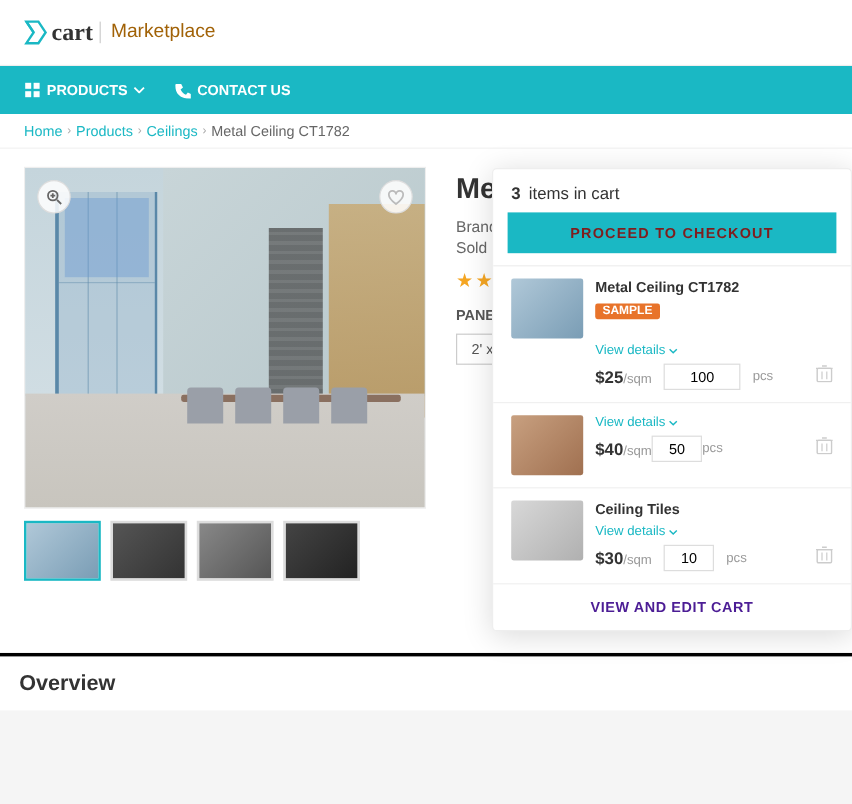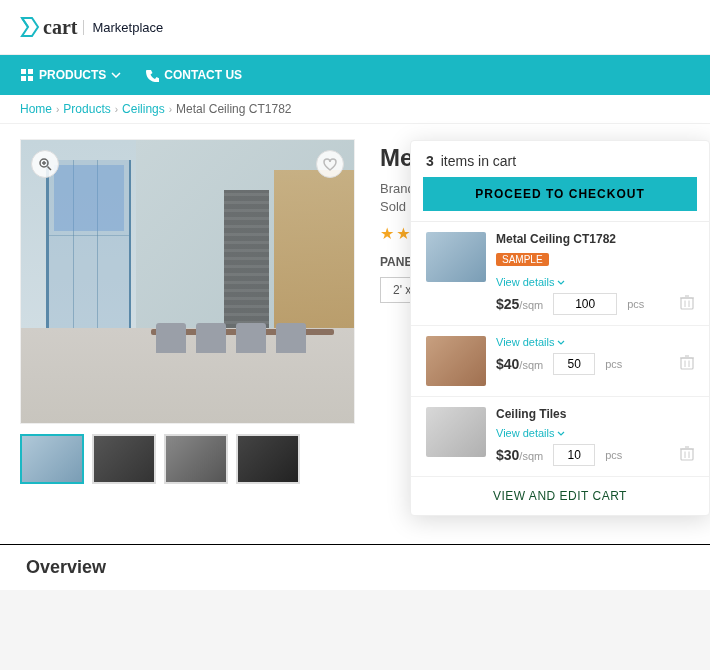--- a/index.html
+++ b/index.html
@@ -9,21 +9,21 @@
 <body>
 
 <div style="background:#fff; display:flex; align-items:center; padding:8px 20px; border-bottom:1px solid #eee; height:55px;">
   <div style="display:flex; align-items:center; margin-right:15px;">
 
     <svg width="20" height="22" viewBox="0 0 20 22" style="margin-right:3px;">
       <polygon points="2,2 12,2 18,11 12,20 2,20 8,11" fill="none" stroke="#1ab8c4" stroke-width="2"></polygon>
       <line x1="2" y1="2" x2="8" y2="11" stroke="#1ab8c4" stroke-width="2"></line>
     </svg>
     <span style="font-size:20px; font-weight:bold; color:#333; font-family:Georgia,serif;">cart</span>
-    <span style="color:#0f172a; font-size:13px; margin-left:6px; border-left:1px solid #ccc; padding-left:8px;">Marketplace</span>
+    <span style="color:#a16207; font-size:16px; margin-left:6px; border-left:1px solid #ccc; padding-left:8px;">Marketplace</span>
   </div>
 </div>
 
 <div style="background:#1ab8c4; display:flex; align-items:center; padding:0 20px; height:40px;">
   <div style="display:flex; align-items:center; color:#fff; font-size:12px; font-weight:bold; margin-right:25px; cursor:pointer; text-transform:uppercase; gap:5px;">
     <svg width="14" height="14" viewBox="0 0 14 14">
         <rect x="1" y="1" width="5" height="5" fill="#fff"></rect>
         <rect x="8" y="1" width="5" height="5" fill="#fff"></rect>
         <rect x="1" y="8" width="5" height="5" fill="#fff"></rect>
         <rect x="8" y="8" width="5" height="5" fill="#fff"></rect>
@@ -145,30 +145,30 @@
   <div style="position:absolute; right:0; top:16px; width:300px; background:#fff; box-shadow:0 4px 25px rgba(0,0,0,0.15); border-radius:4px; z-index:100; border:1px solid #eee;">
 
     <div style="display:flex; justify-content:space-between; align-items:flex-start; padding:12px 15px 8px;">
       <div style="font-size:14px; color:#333;">
         <strong>3</strong>
         <span style="margin-left:3px;">items in cart</span>
       </div>
     </div>
 
     <div style="padding:0 12px 10px;">
-      <button style="width:100%; background:#1ab8c4; color:#000000; border:none; padding:10px; font-size:12px; font-weight:bold; letter-spacing:1px; cursor:pointer; text-transform:uppercase;">PROCEED TO CHECKOUT</button>
+      <button style="width:100%; background:#1ab8c4; color:#7f1d1d; border:none; padding:10px; font-size:12px; font-weight:bold; letter-spacing:1px; cursor:pointer; text-transform:uppercase;">PROCEED TO CHECKOUT</button>
     </div>
 
     <hr style="border:none; border-top:1px solid #eee; margin:0;">
 
     <div style="display:flex; align-items:flex-start; padding:10px 15px; border-bottom:1px solid #f0f0f0; gap:10px;">
       <div style="width:60px; height:50px; flex-shrink:0; background:linear-gradient(135deg,#b0c8d8,#7a9db5); border-radius:2px;"></div>
       <div style="flex:1; min-width:0;">
         <div style="font-size:12px; font-weight:bold; color:#333; margin-bottom:3px;">Metal Ceiling CT1782</div>
-        <div style="display:inline-block; background:#e8732a; color:#fff; font-size:10px; font-weight:normal; padding:1px 6px; border-radius:2px; margin-bottom:10px;">
+        <div style="display:inline-block; background:#e8732a; color:#fff; font-size:10px; font-weight:bold; padding:1px 6px; border-radius:2px; margin-bottom:20px;">
           <span>SAMPLE</span>
         </div>
         <div style="font-size:11px; color:#1ab8c4; cursor:pointer; display:flex; align-items:center; gap:2px; margin-bottom:5px;">
           <span>View details</span>
           <svg width="8" height="5" viewBox="0 0 8 5">
               <path d="M1 1l3 3 3-3" stroke="#1ab8c4" stroke-width="1.2" fill="none"></path>
             </svg>
         </div>
         <div style="display:flex; align-items:center; gap:10px;">
           <div style="font-size:14px; color:#333;">
@@ -191,21 +191,21 @@
 
     <div style="display:flex; align-items:flex-start; padding:10px 15px; border-bottom:1px solid #f0f0f0; gap:10px;">
       <div style="width:60px; height:50px; flex-shrink:0; background:linear-gradient(135deg,#c8a080,#a07050); border-radius:2px;"></div>
       <div style="flex:1; min-width:0;">
         <div style="font-size:11px; color:#1ab8c4; cursor:pointer; display:flex; align-items:center; gap:2px; margin-bottom:5px;">
           <span>View details</span>
           <svg width="8" height="5" viewBox="0 0 8 5">
               <path d="M1 1l3 3 3-3" stroke="#1ab8c4" stroke-width="1.2" fill="none"></path>
             </svg>
         </div>
-        <div style="display:flex; align-items:center; gap:10px;">
+        <div style="display:flex; align-items:center; ">
           <div style="font-size:14px; color:#333;">
             <strong>$40</strong><span style="font-size:11px; color:#999;">/sqm</span>
           </div>
           <input type="text" style="width: 42px; padding: 3px 5px; border: 1px solid rgb(221, 221, 221); text-align: center; font-size: 12px;" value="50">
           <span style="font-size:11px; color:#999;">pcs</span>
           <div style="margin-left:auto; cursor:pointer; color:#ccc;">
             <svg width="14" height="15" viewBox="0 0 14 15">
                 <rect x="1" y="3" width="12" height="11" rx="1" fill="none" stroke="#ccc" stroke-width="1.2"></rect>
                 <line x1="0" y1="3" x2="14" y2="3" stroke="#ccc" stroke-width="1.2"></line>
                 <line x1="5" y1="1" x2="9" y2="1" stroke="#ccc" stroke-width="1.2"></line>
@@ -239,20 +239,20 @@
                 <line x1="0" y1="3" x2="14" y2="3" stroke="#ccc" stroke-width="1.2"></line>
                 <line x1="5" y1="1" x2="9" y2="1" stroke="#ccc" stroke-width="1.2"></line>
                 <line x1="5" y1="5.5" x2="5" y2="12" stroke="#ccc" stroke-width="1"></line>
                 <line x1="9" y1="5.5" x2="9" y2="12" stroke="#ccc" stroke-width="1"></line>
               </svg>
           </div>
         </div>
       </div>
     </div>
 
-    <div style="text-align:center; padding:12px; color:#14532d; font-size:12px; font-weight:normal; text-transform:uppercase; cursor:pointer; letter-spacing:0.5px;">VIEW AND EDIT CART</div>
-  </div>
-
-</div>
-
-<div style="padding:12px 26px; background:#fff; border-top:1px solid #000000; margin-top:0;">
+    <div style="text-align:center; padding:12px; color:#4c1d95; font-size:12px; font-weight:bold; text-transform:uppercase; cursor:pointer; letter-spacing:0.5px;">VIEW AND EDIT CART</div>
+  </div>
+
+</div>
+
+<div style="padding:12px 16px; background:#fff; border-top:3px solid #000000; margin-top:0;">
   <h2 style="font-size:18px; font-weight:bold; color:#333;">Overview</h2>
 </div>
 
 </body></html>

